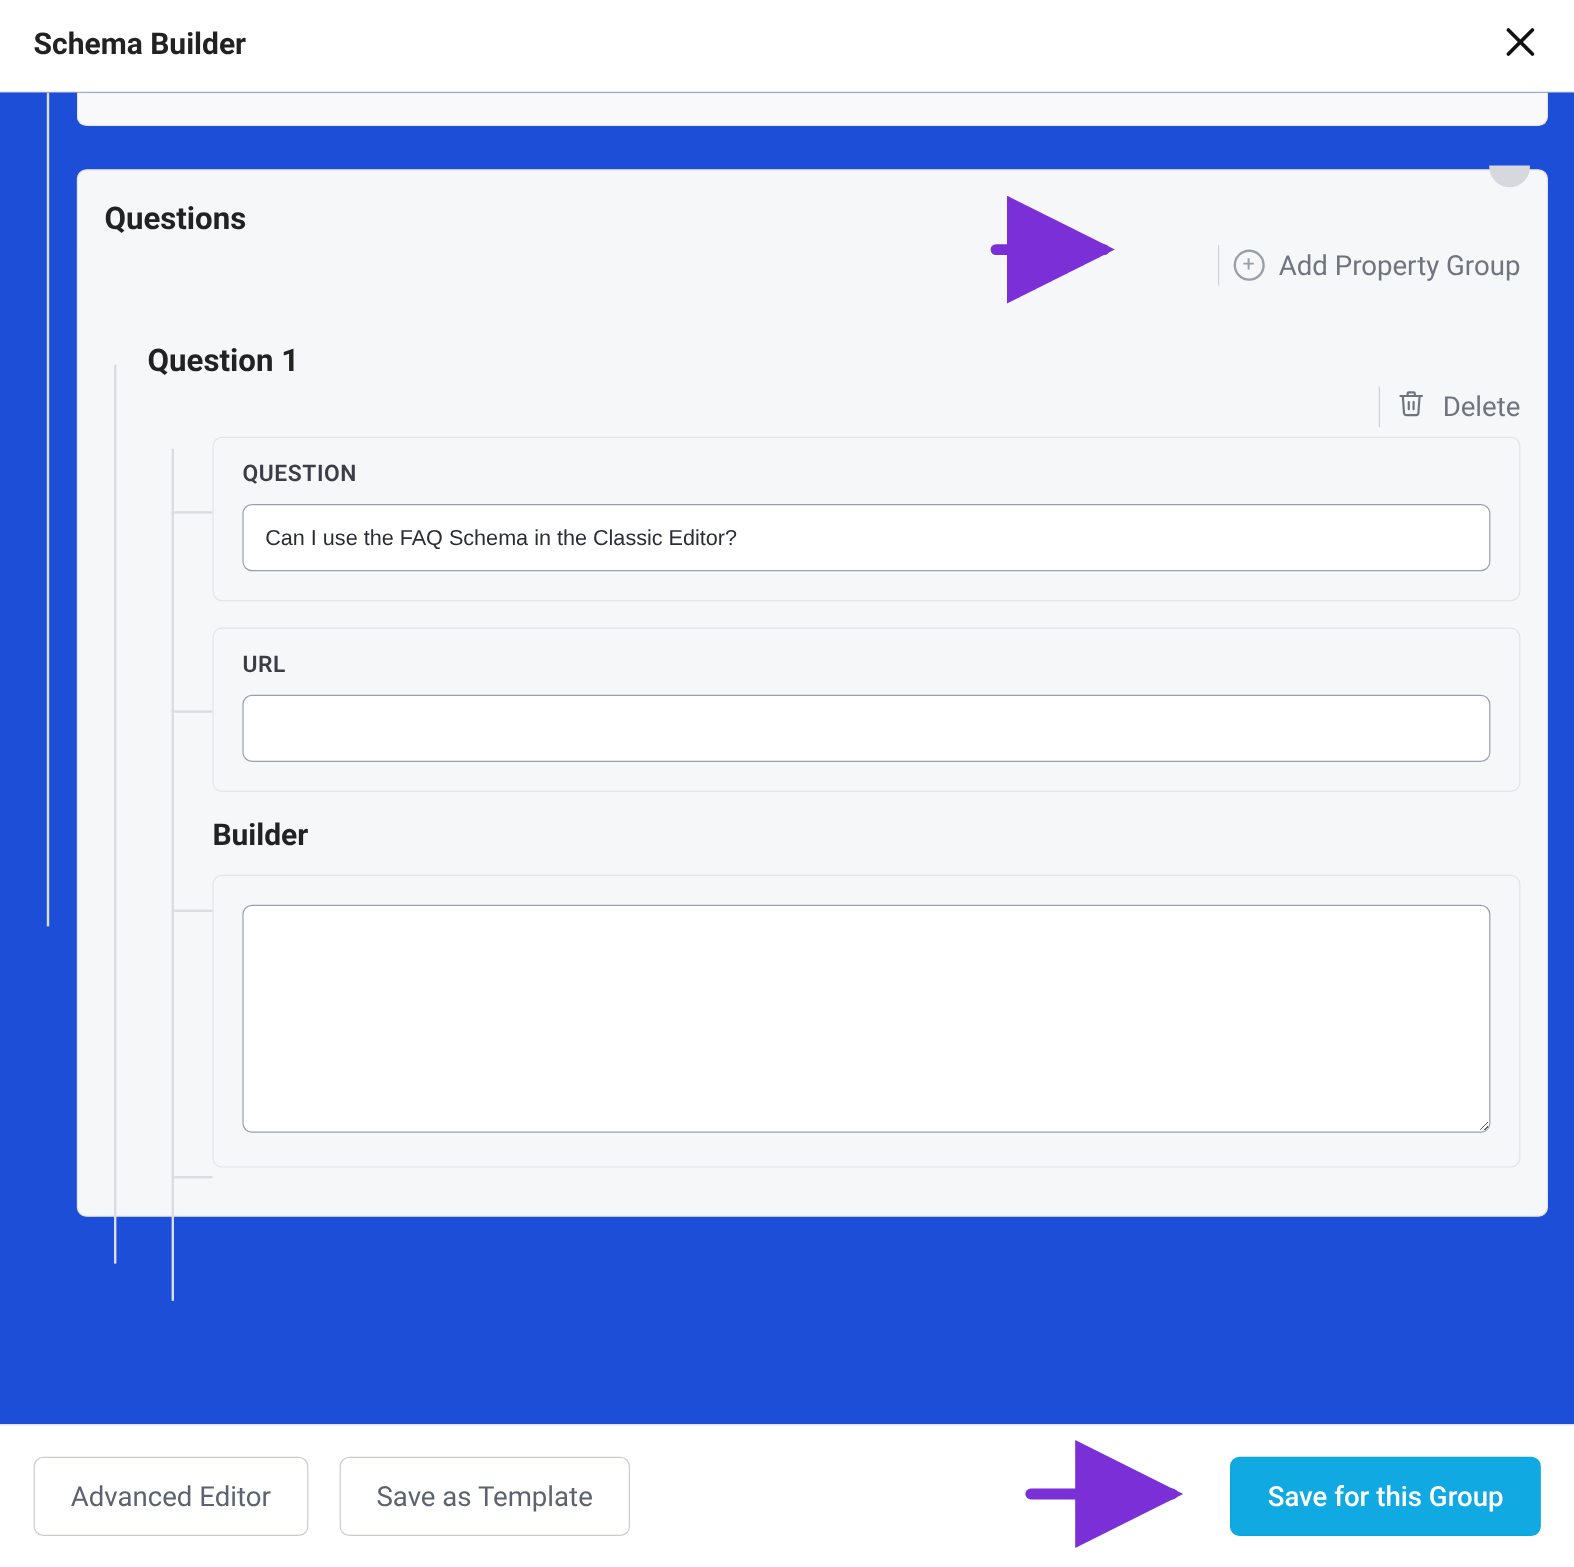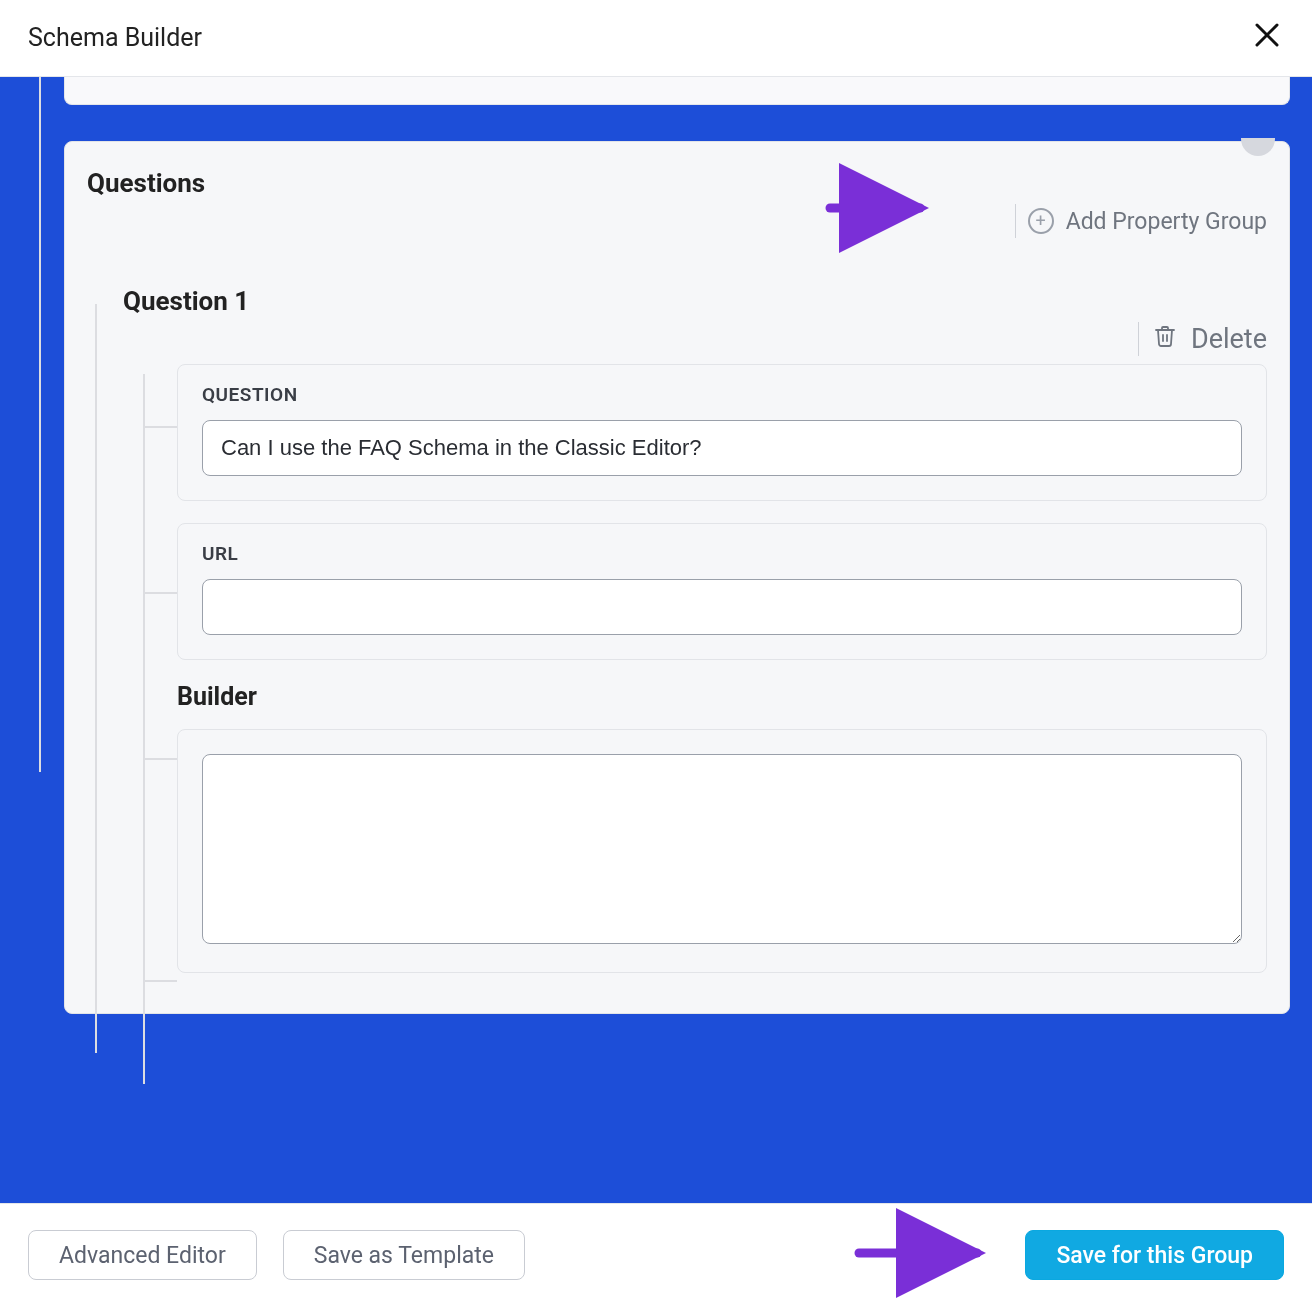--- a/index.html
+++ b/index.html
@@ -17,21 +17,21 @@
   
   .header {
     display: flex;
     align-items: center;
     justify-content: space-between;
     padding: 20px 28px 22px 28px;
     border-bottom: 1px solid #e4e6ea;
   }
   .header-title {
     font-size: 25px;
-    font-weight: 400;
+    font-weight: 700;
     color: #222;
   }
   .close-btn {
     width: 34px;
     height: 34px;
     display: flex;
     align-items: center;
     justify-content: center;
     cursor: pointer;
     color: #111;
@@ -135,21 +135,21 @@
     font-weight: 700;
     color: #222;
   }
 
   .delete-row {
     display: flex;
     justify-content: flex-end;
     align-items: center;
     gap: 14px;
     color: #6f757f;
-    font-size: 27px;
+    font-size: 23px;
     margin-top: 6px;
   }
   .trash-icon svg { width: 24px; height: 24px; }
 
   .field-list {
     position: relative;
     margin-top: 8px;
     padding-left: 54px;
   }
   .field-spine {
@@ -181,21 +181,21 @@
     letter-spacing: 0.5px;
     color: #3a3e46;
     margin-bottom: 14px;
   }
   .text-input {
     width: 100%;
     height: 56px;
     border: 1px solid #9aa0aa;
     border-radius: 8px;
     background: #fff;
-    font-size: 22px;
+    font-size: 18px;
     padding: 0 18px;
     color: #2a2d33;
     outline: none;
   }
 
   .answer-title {
     font-size: 25px;
     font-weight: 700;
     color: #222;
     margin-top: 14px;
@@ -224,21 +224,21 @@
   
   .footer {
     border-top: 1px solid #e4e6ea;
     padding: 26px 28px;
     display: flex;
     align-items: center;
     gap: 26px;
     background: #fff;
   }
   .btn {
-    height: 50px;
+    height: 66px;
     padding: 0 30px;
     border-radius: 8px;
     font-size: 23px;
     display: flex;
     align-items: center;
     justify-content: center;
     cursor: pointer;
     white-space: nowrap;
   }
   .btn-secondary {

